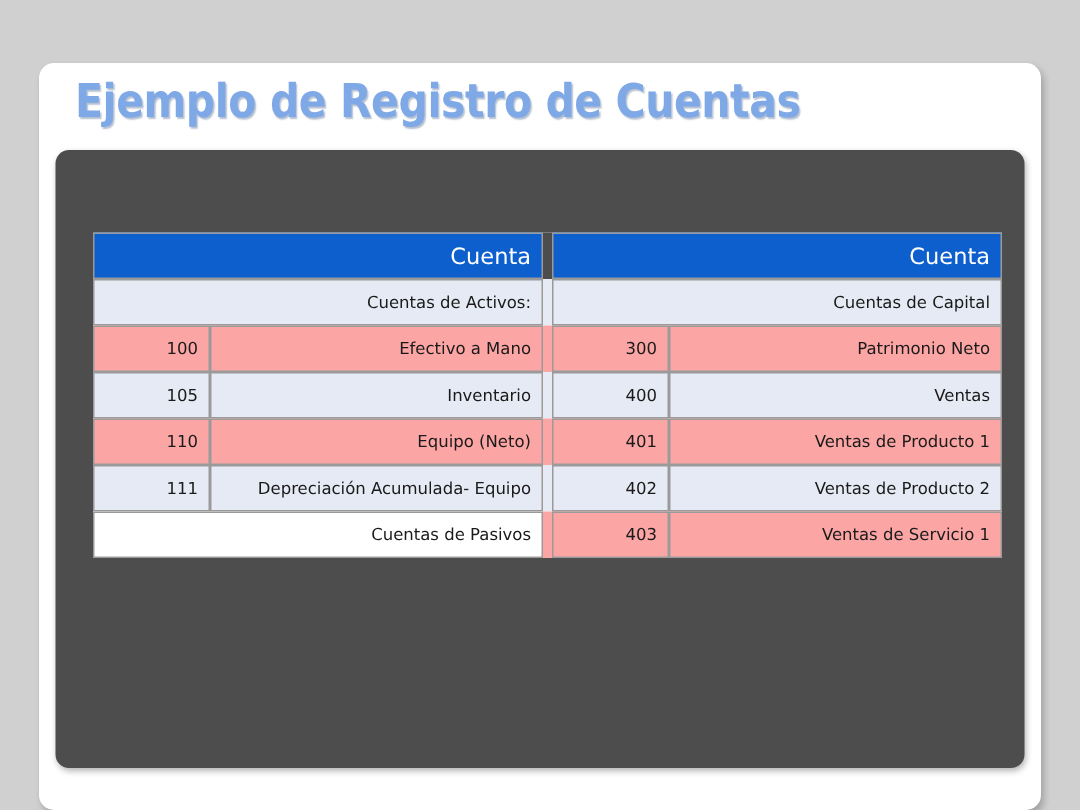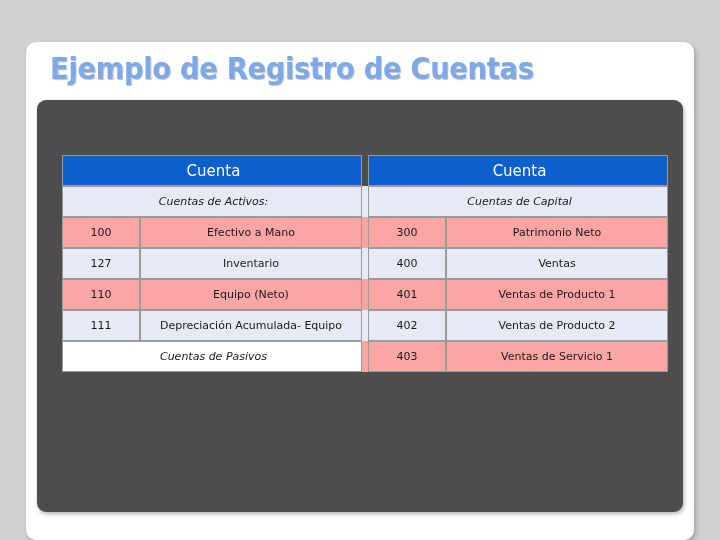--- a/index.html
+++ b/index.html
@@ -64,21 +64,21 @@
     background: #ffffff;
     font-size: 11px;
     color: #1a1a1a;
   }
 
   #account-table td, #account-table th {
     border: 1px solid #9a9a9a;
     padding: 0 7px;
     height: 29px;
     vertical-align: middle;
-    text-align: center;
+    text-align: right;
     font-weight: normal;
     overflow: hidden;
     white-space: nowrap;
   }
 
   
   col.c-code  { width: 78px; }
   col.c-name  { width: 222px; }
   col.c-gap   { width: 6px;  }
   col.c-code2 { width: 78px; }
@@ -93,21 +93,20 @@
   .hdr {
     background: #0d5fce;
     color: #ffffff;
     font-size: 15px;
     height: 30px;
     border-color: #0d5fce #0d5fce #8d8d8d #0d5fce;
     padding-left: 10px !important;
   }
 
   .section {
-    font-style: italic;
     font-size: 11px;
     background: #e6eaf4;
     padding-left: 10px !important;
     margin-top: 48px;
   }
   .section.white { background: #ffffff; }
 
   .code {
     text-align: center;
   }
@@ -146,21 +145,21 @@
             <td class="section" colspan="2">Cuentas de Capital</td>
           </tr>
           <tr class="plain">
             <td class="code">100</td>
             <td>Efectivo a Mano</td>
             <td class="gap-cell"></td>
             <td class="code">300</td>
             <td>Patrimonio Neto</td>
           </tr>
           <tr class="alt">
-            <td class="code">127</td>
+            <td class="code">105</td>
             <td>Inventario</td>
             <td class="gap-cell"></td>
             <td class="code">400</td>
             <td>Ventas</td>
           </tr>
           <tr class="plain">
             <td class="code">110</td>
             <td>Equipo (Neto)</td>
             <td class="gap-cell"></td>
             <td class="code">401</td>

